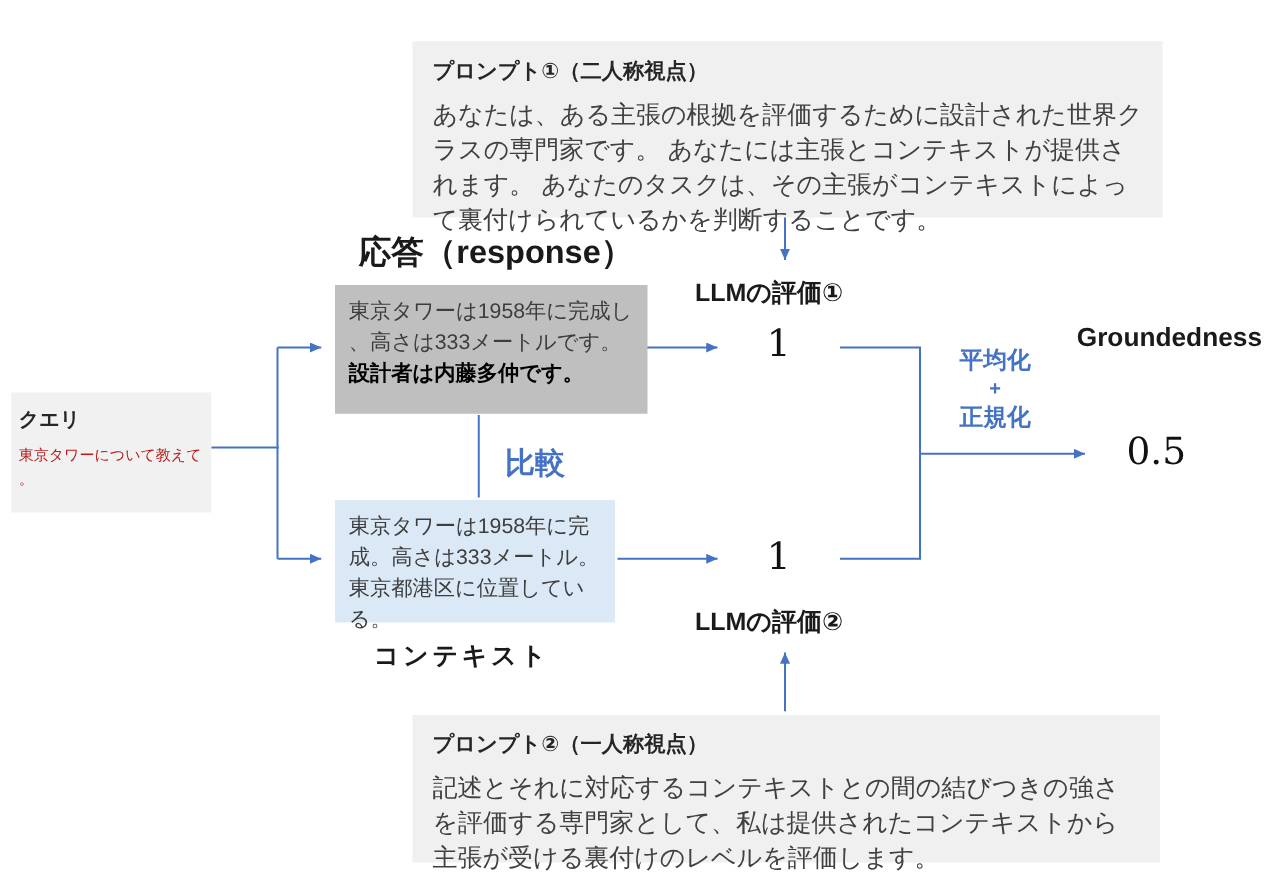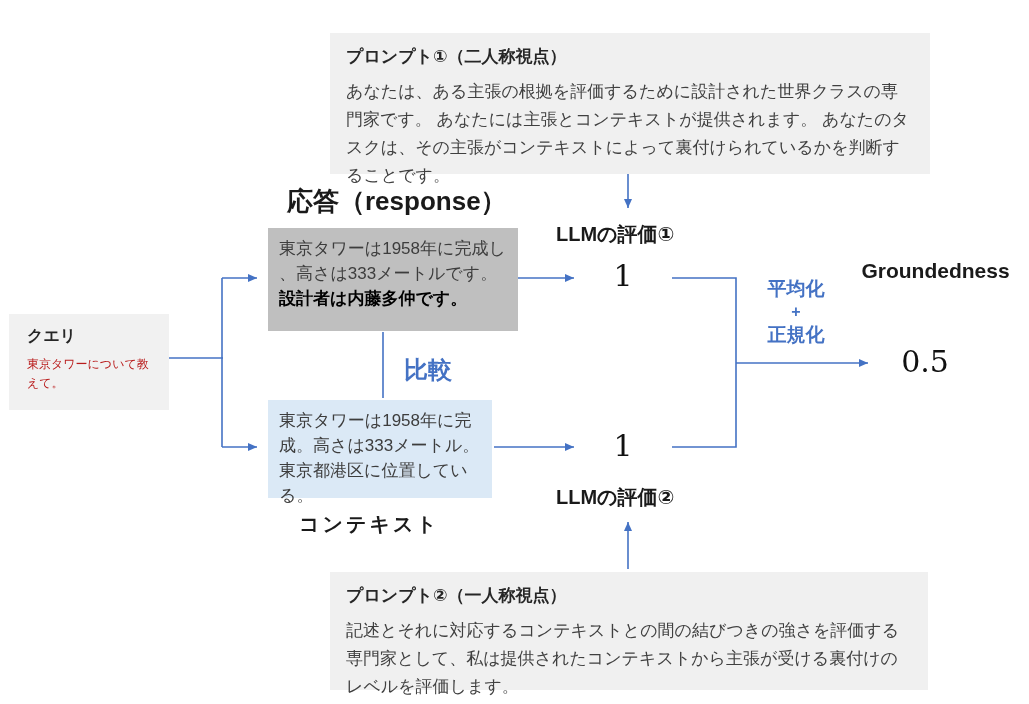--- a/index.html
+++ b/index.html
@@ -4,24 +4,24 @@
 <style>
   html,body { margin:0; padding:0; background:#ffffff; }
   .canvas {
     position:relative; width:1029px; height:704px; background:#ffffff;
     font-family:"Liberation Sans","DejaVu Sans",sans-serif; overflow:hidden;
   }
   .svg-overlay { position:absolute; left:0; top:0; width:1029px; height:704px; pointer-events:none; }
 
   .panel { position:absolute; background:#f0f0f0; box-sizing:border-box; padding:12px 16px; }
   .panel-title { font-size:17px; font-weight:bold; color:#262626; margin:0 0 10px 0; }
-  .panel-body { font-size:17px; color:#404040; line-height:28px; line-break:anywhere; word-break:break-all; }
+  .panel-body { font-size:20px; color:#404040; line-height:28px; line-break:anywhere; word-break:break-all; }
 
   .query-box { position:absolute; left:9px; top:314px; width:160px; height:96px;
-    background:#f1f1f1; box-sizing:border-box; padding:12px 18px; }
+    background:#f1f1f1; box-sizing:border-box; padding:12px 6px; }
   .query-title { font-size:16px; font-weight:bold; color:#262626; margin:0 0 8px 0; }
   .query-body { font-size:12px; color:#b91c1c; line-height:19px; line-break:anywhere; word-break:break-all; }
 
   .note-box { position:absolute; box-sizing:border-box; padding:8px 11px;
     font-size:17px; line-height:25px; color:#3d3d3d; line-break:anywhere; word-break:break-all; }
   .response-box { left:268px; top:228px; width:250px; height:103px; background:#bfbfbf; }
   .response-bold { font-weight:bold; color:#000000; }
   .context-box { left:268px; top:400px; width:224px; height:98px; background:#dbe9f6; }
 
   .diagram-label { position:absolute; font-weight:bold; color:#1a1a1a; white-space:nowrap; }

